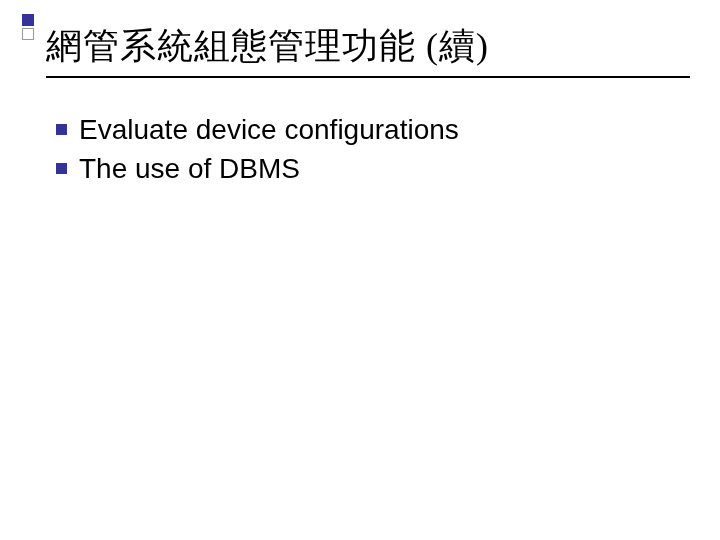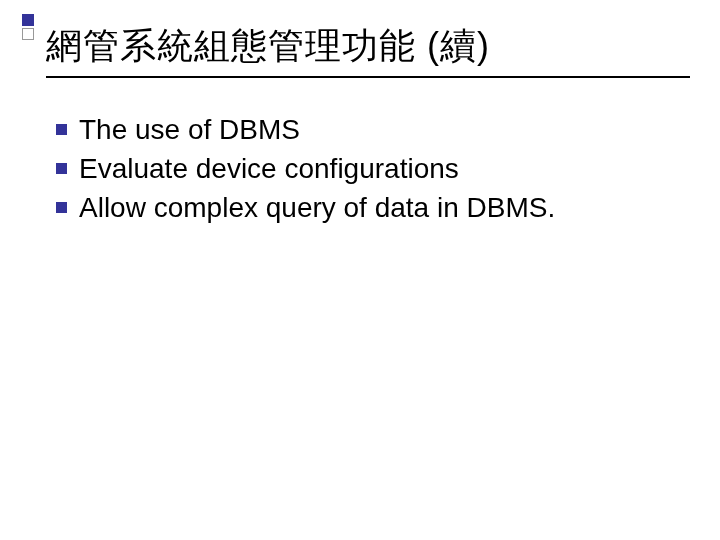--- a/index.html
+++ b/index.html
@@ -38,20 +38,21 @@
   .title {
     position: absolute;
     top: 22px;
     left: 46px;
     right: 30px;
     font-size: 36px;
     color: #000;
     font-weight: 400;
     letter-spacing: 1px;
     white-space: nowrap;
+    font-family: Liberation Serif, serif;
   }
   .underline {
     position: absolute;
     top: 76px;
     left: 46px;
     right: 30px;
     height: 0;
     border-bottom: 2px solid #000;
   }
   .body {
@@ -89,25 +90,21 @@
     <div class="accent-sq"></div>
     <div class="accent-sq hollow"></div>
   </div>
 
   <div class="title">網管系統組態管理功能 (續)</div>
   <div class="underline"></div>
 
   <div class="body">
     <div class="bullet-row">
       <div class="bullet-mark"></div>
-      <div class="bullet-text">The use of DBMS</div>
-    </div>
-    <div class="bullet-row">
-      <div class="bullet-mark"></div>
       <div class="bullet-text">Evaluate device configurations</div>
     </div>
     <div class="bullet-row">
       <div class="bullet-mark"></div>
-      <div class="bullet-text">Allow complex query of data in DBMS.</div>
+      <div class="bullet-text">The use of DBMS</div>
     </div>
   </div>
 
 </div>
 
 </body></html>

